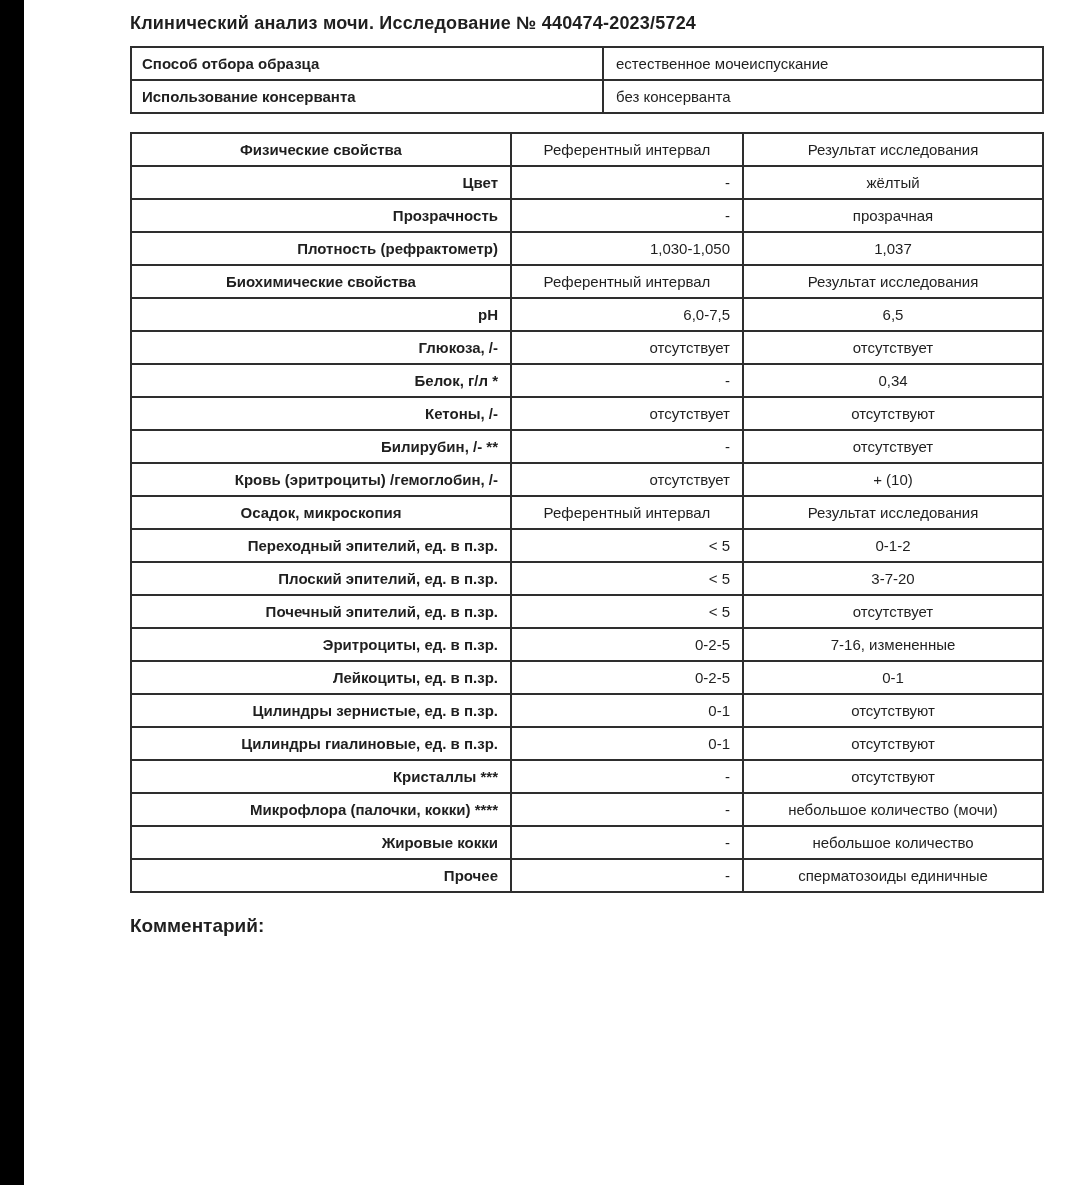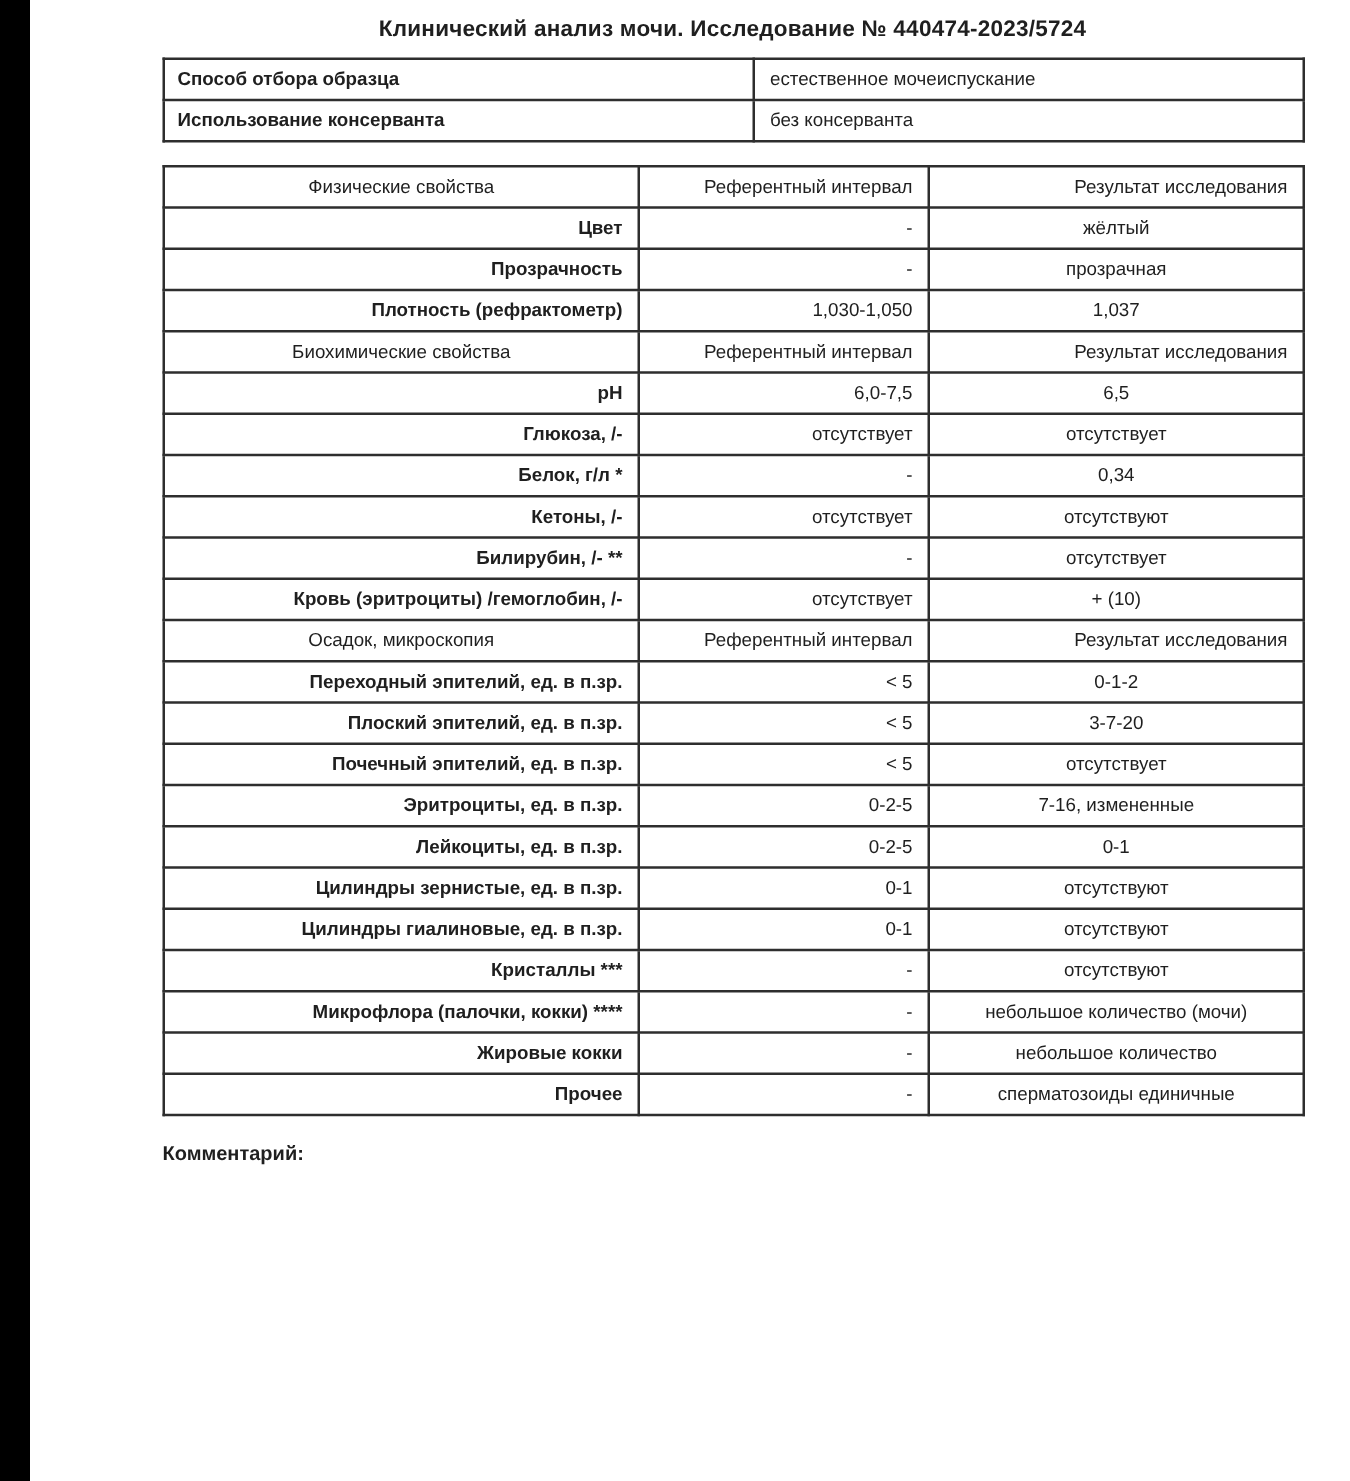--- a/index.html
+++ b/index.html
@@ -3,37 +3,37 @@
 <meta charset="utf-8">
 <style>
   html,body{margin:0;padding:0;}
   body{
     width:1080px;height:1185px;position:relative;overflow:hidden;
     background:#ffffff;color:#1f1f1f;
     font-family:"Liberation Sans", sans-serif;
   }
   .left-strip{position:absolute;left:0;top:0;width:24px;height:1185px;background:#000;}
   .doc{position:absolute;left:130px;top:0;width:912px;}
-  .title{margin-top:13px;text-align:center;font-weight:bold;font-size:18px;letter-spacing:0.2px;}
+  .title{margin-top:13px;text-align:left;font-weight:bold;font-size:18px;letter-spacing:0.2px;}
   table{border-collapse:collapse;width:912px;table-layout:fixed;border-radius:17px;}
   td{
     border:2px solid #2e2e2e;font-size:15px;height:31px;
     padding:0 12px;overflow:hidden;white-space:nowrap;vertical-align:middle;
   }
   .sample-table{margin-top:12px;}
   .results-table{margin-top:18px;}
   .results-table td{height:31px;}
   .label-cell{font-weight:bold;text-align:left;padding-left:10px;}
   .value-cell{text-align:left;}
-  .section-title-cell{font-weight:normal;text-align:center;}
-  .col-header-cell{text-align:right;font-weight:normal;}
+  .section-title-cell{font-weight:bold;text-align:center;}
+  .col-header-cell{text-align:center;font-weight:normal;}
   .param-cell{font-weight:bold;text-align:right;padding-left:10px;}
   .ref-cell{text-align:right;}
   .result-cell{text-align:center;}
-  .comment{margin-top:22px;font-weight:bold;font-size:16px;text-align:left;}
+  .comment{margin-top:22px;font-weight:bold;font-size:19px;text-align:left;}
 </style>
 </head>
 <body>
 
 <div class="left-strip"></div>
 
 <div class="doc">
 
   <div class="title">Клинический анализ мочи. Исследование № 440474-2023/5724</div>
 

